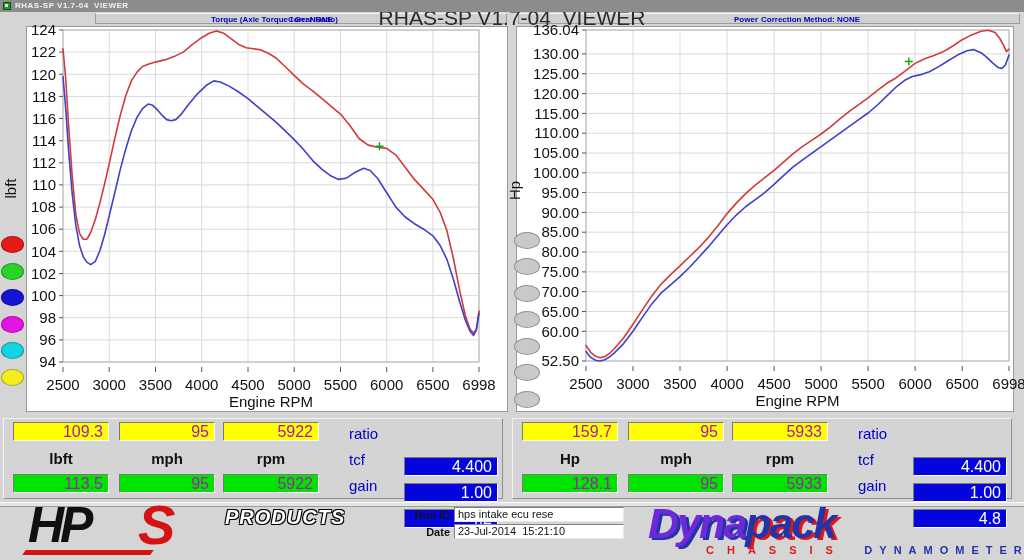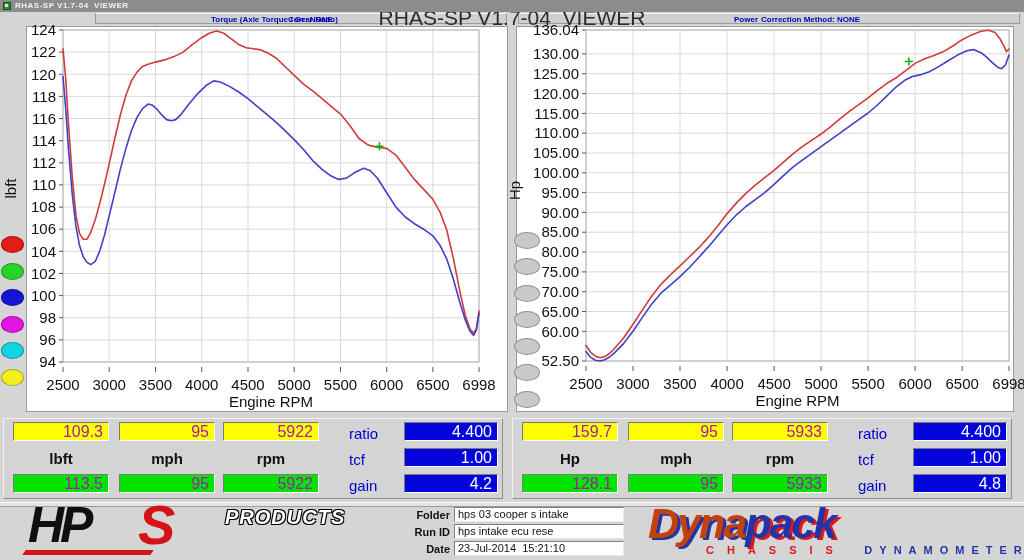--- a/index.html
+++ b/index.html
@@ -37,41 +37,41 @@
           border:1px solid;border-color:#7a7a7a #ffffff #ffffff #7a7a7a;}
   .yellow{background:#ffff00;}
   .green{background:#00e400;}
   .c1{left:9px}.c2{left:115px}.c3{left:219px}
   .row1{top:3px}.row3{top:55px}
   .runit{position:absolute;top:31px;width:96px;text-align:center;font-size:15px;font-weight:bold;color:#111;}
   .slabel{position:absolute;left:345px;width:50px;font-size:15px;color:#0000cc;}
   .s1{top:6px}.s2{top:32px}.s3{top:58px}
   .sfield{position:absolute;left:400px;width:94px;height:19px;box-sizing:border-box;background:#0404dc;
           color:#ffffff;text-align:right;padding-right:5px;font-size:16px;line-height:17px;
-          border:1px solid;border-color:#7a7a7a #ffffff #ffffff #7a7a7a;}
+          border:1px solid;border-color:#7a7a7a #ffffff #ffffff #7a7a7a;margin-top:35px;}
   .b1{top:3px}.b2{top:29px}.b3{top:55px}
   .divider{position:absolute;left:0;top:502px;width:1024px;height:3px;background:#e4e4e4;
            border-top:1px solid #fafafa;border-bottom:1px solid #9b9b9b;box-sizing:content-box;}
   .hps{position:absolute;left:10px;top:504px;width:372px;height:54px;z-index:2;}
   .hps-hp{position:absolute;left:18px;top:-8px;font-size:50px;font-weight:bold;font-style:italic;
           color:#101010;letter-spacing:-4px;}
   .hps-s{position:absolute;left:128px;top:-12px;font-size:56px;font-weight:bold;font-style:italic;color:#d41414;}
   .hps-swoosh{position:absolute;left:14px;top:46px;width:128px;height:5px;background:#d41414;
               transform:skewX(-35deg);}
   .hps-text{position:absolute;left:215px;top:2px;font-size:20px;line-height:23px;font-weight:bold;
             font-style:italic;letter-spacing:1px;color:#ffffff;
             text-shadow:-1px -1px 0 #000,1px -1px 0 #000,-1px 1px 0 #000,1px 1px 0 #000;}
   .runinfo{position:absolute;left:378px;top:507px;width:250px;z-index:2;}
   .ri-row{display:flex;align-items:center;margin-bottom:2px;}
   .ri-label{width:72px;text-align:right;font-size:11px;font-weight:bold;color:#111;margin-right:4px;}
   .ri-value{width:162px;height:13px;background:#ffffff;font-size:11px;line-height:13px;padding:0 3px;
             border:1px solid;border-color:#808080 #e8e8e8 #e8e8e8 #808080;white-space:pre;overflow:hidden;}
   .dynapack{position:absolute;left:648px;top:503px;width:370px;z-index:2;}
   .dyna-main{font-size:43px;line-height:40px;font-weight:bold;font-style:italic;letter-spacing:-2px;white-space:nowrap;}
-  .dyna-red{color:#c2410c;text-shadow:3px 2px 0 #2333a8;}
+  .dyna-red{color:#6d28d9;text-shadow:3px 2px 0 #2333a8;}
   .dyna-blue{color:#2333a8;text-shadow:3px 2px 0 #dd1a1a;}
   .dyna-sub{margin-top:-3px;padding-left:58px;white-space:nowrap;}
   .sub-red{color:#dd1a1a;font-size:11px;font-weight:bold;letter-spacing:13px;}
   .sub-blue{color:#2333a8;font-size:11px;font-weight:bold;letter-spacing:7px;margin-left:14px;}
 </style>
 </head>
 <body>
 
 <div class="screen">
 
@@ -319,24 +319,20 @@
     <div class="hps-swoosh"></div>
     <span class="hps-hp">HP</span>
     <span class="hps-s">S</span>
     <div class="hps-text">
       <div>PRODUCTS</div>
     </div>
   </div>
 
   <div class="runinfo">
     <div class="ri-row">
-      <span class="ri-label">Folder</span>
-      <span class="ri-value">hps 03 cooper s intake</span>
-    </div>
-    <div class="ri-row">
       <span class="ri-label">Run ID</span>
       <span class="ri-value">hps intake ecu rese</span>
     </div>
     <div class="ri-row">
       <span class="ri-label">Date</span>
       <span class="ri-value">23-Jul-2014  15:21:10</span>
     </div>
   </div>
 
   <div class="dynapack">

